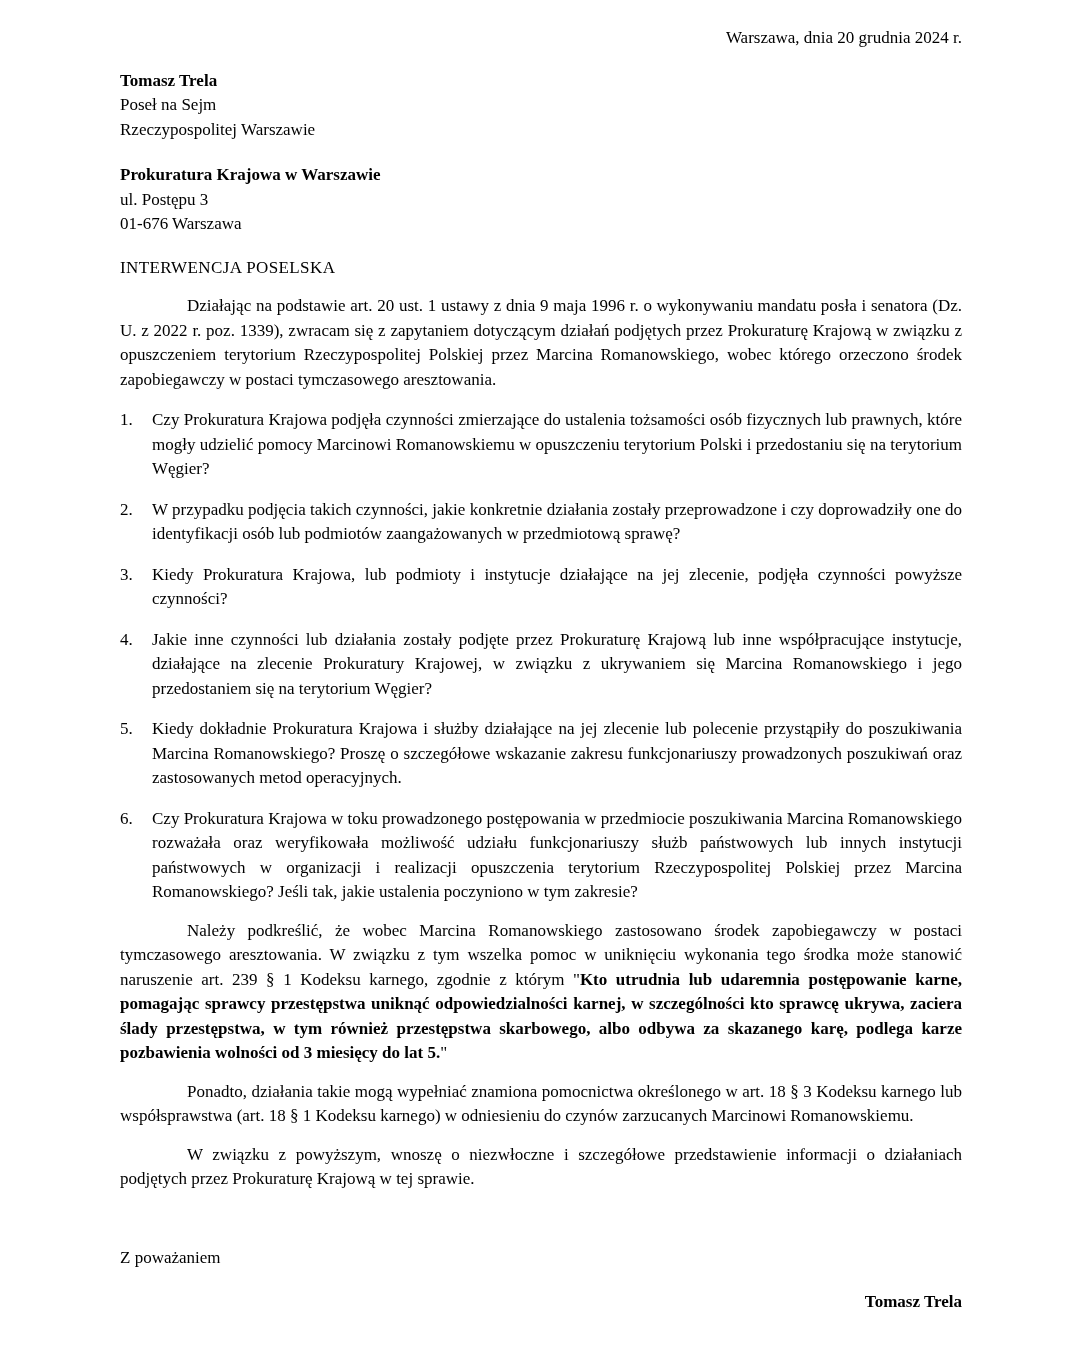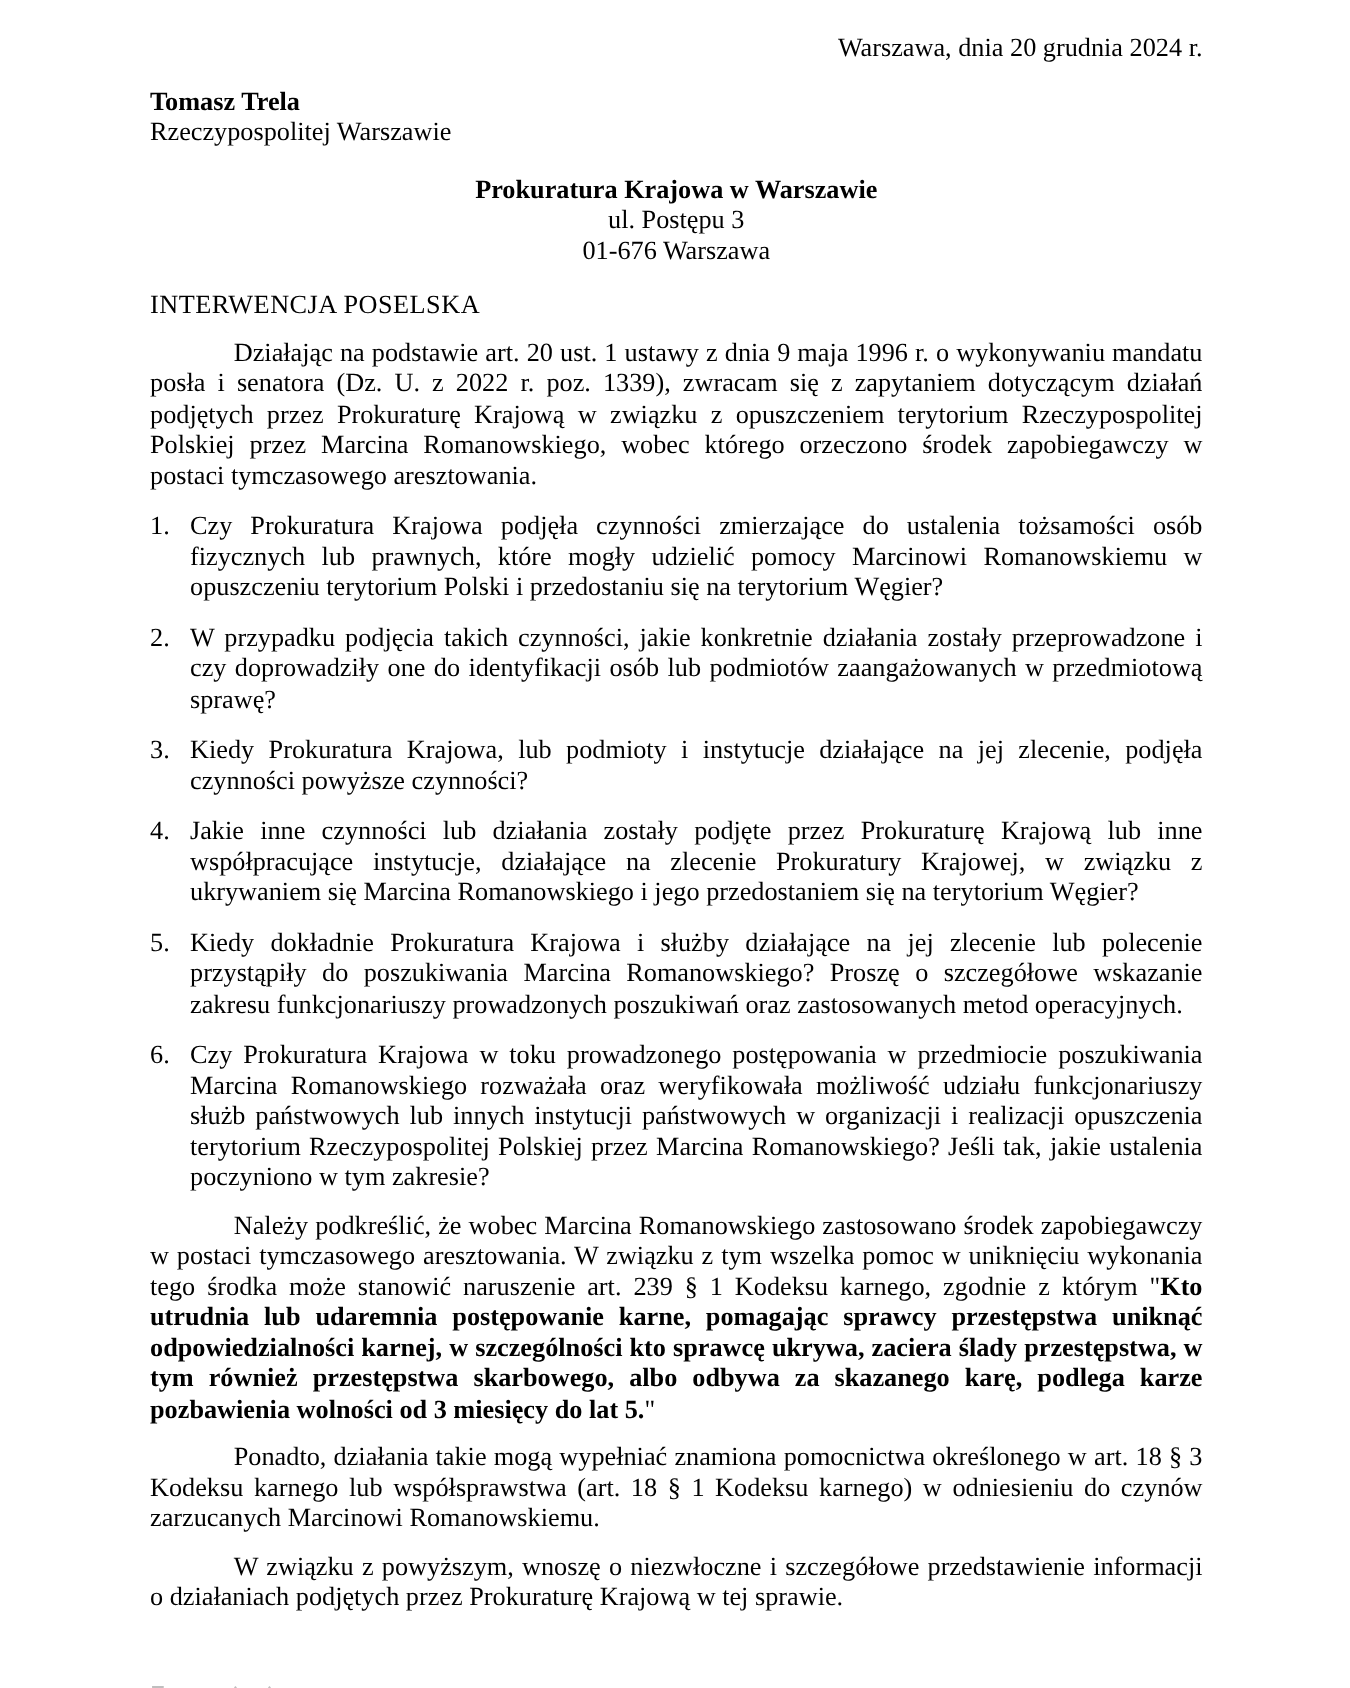--- a/index.html
+++ b/index.html
@@ -5,28 +5,28 @@
   html, body { margin: 0; padding: 0; background: #ffffff; }
   .page {
     position: relative;
     width: 1080px;
     height: 1350px;
     box-sizing: border-box;
     padding: 26px 118px 0 120px;
     background: #ffffff;
     color: #000000;
     font-family: "Liberation Serif", "DejaVu Serif", serif;
-    font-size: 21px;
+    font-size: 17px;
     line-height: 24.5px;
     overflow: hidden;
   }
   .bold { font-weight: bold; }
   .date-line { text-align: right; }
   .sender-block { margin-top: 18px; }
-  .recipient-block { margin-top: 21px; text-align: center; }
+  .recipient-block { margin-top: 21px; text-align: left; }
   .doc-title {
     margin-top: 19px;
     text-align: left;
     font-weight: normal;
     letter-spacing: 0.4px;
   }
   p.para {
     margin: 14px 0 0 0;
     text-align: justify;
   }
@@ -42,20 +42,21 @@
 </style>
 </head>
 <body>
 
 <div class="page">
 
   <div class="date-line">Warszawa, dnia 20 grudnia 2024 r.</div>
 
   <div class="sender-block">
     <div class="bold">Tomasz Trela</div>
+    <div>Poseł na Sejm</div>
     <div>Rzeczypospolitej Warszawie</div>
   </div>
 
   <div class="recipient-block">
     <div class="bold">Prokuratura Krajowa w Warszawie</div>
     <div>ul. Postępu 3</div>
     <div>01-676 Warszawa</div>
   </div>
 
   <div class="doc-title">INTERWENCJA POSELSKA</div>

